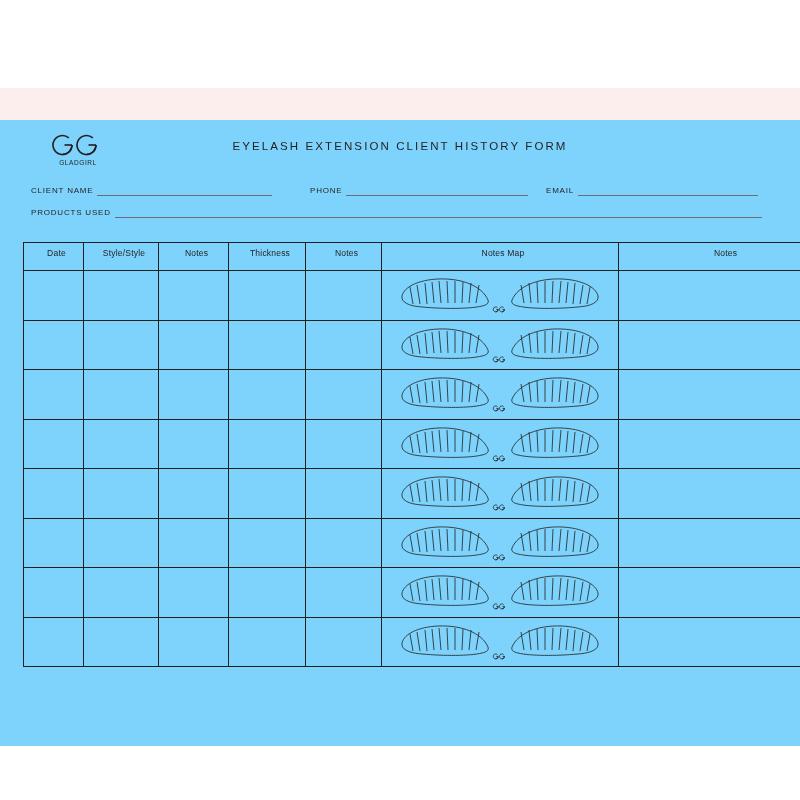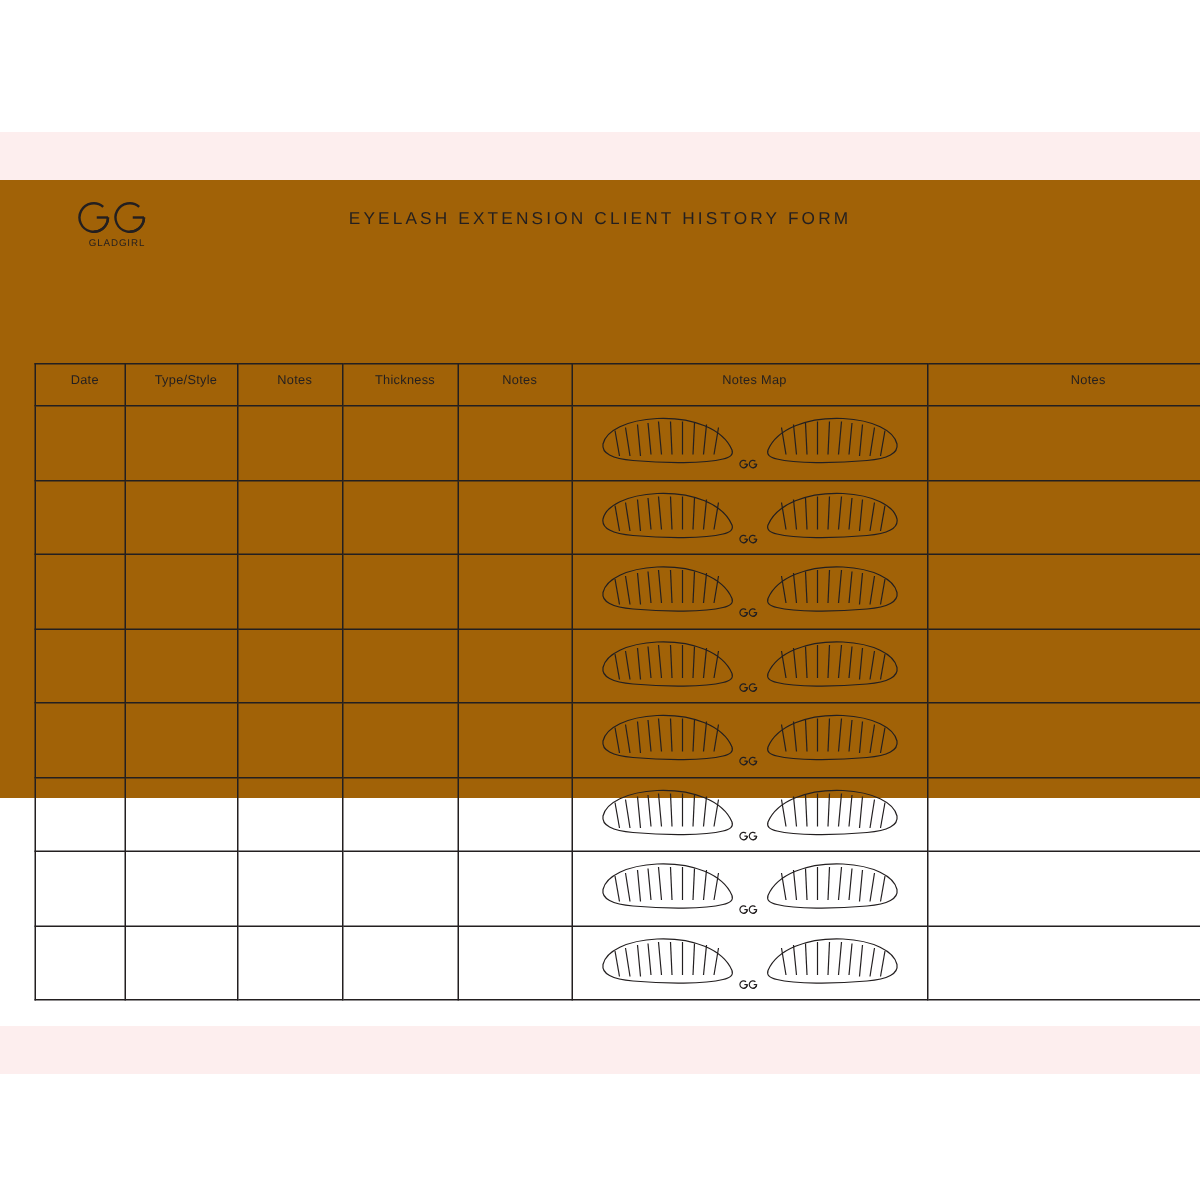--- a/index.html
+++ b/index.html
@@ -28,22 +28,22 @@
     width: 800px;
     background: #fdeeee;
   }
   .band-top { top: 88px; height: 32px; }
   .band-bottom { top: 684px; height: 32px; }
 
   .sheet {
     position: absolute;
     left: 0; top: 120px;
     width: 800px;
-    height: 412px;
-    background: #a16207;
+    height: 626px;
+    background: #7dd3fc;
   }
 
   
   .header {
     position: absolute;
     left: 0; top: 0;
     width: 800px;
     height: 62px;
   }
   .logo {
@@ -179,27 +179,49 @@
             <path d="M44 13 h-7.5"></path>
             <path d="M44 13 a9.5 9.5 0 0 1 -9.5 9.5"></path>
           </g>
         </svg>
         <div class="logo-word">GLADGIRL</div>
       </div>
 
       <div class="form-title">EYELASH EXTENSION CLIENT HISTORY FORM</div>
     </div>
 
+    <div class="fields">
+
+      <div class="field f-client">
+        <span class="lbl">CLIENT NAME</span>
+        <span class="rule"></span>
+      </div>
+
+      <div class="field f-phone">
+        <span class="lbl">PHONE</span>
+        <span class="rule"></span>
+      </div>
+
+      <div class="field f-email">
+        <span class="lbl">EMAIL</span>
+        <span class="rule"></span>
+      </div>
+
+      <div class="field f-products">
+        <span class="lbl">PRODUCTS USED</span>
+        <span class="rule"></span>
+      </div>
+    </div>
 
     <div class="table-wrap">
       <table class="grid">
         <thead>
           <tr>
             <th class="col-date">Date</th>
-            <th class="col-type">Type/Style</th>
+            <th class="col-type">Style/Style</th>
             <th class="col-curl">Notes</th>
             <th class="col-thick">Thickness</th>
             <th class="col-length">Notes</th>
             <th class="col-map">Notes Map</th>
             <th class="col-notes">Notes</th>
           </tr>
         </thead>
         <tbody id="grid-body">
             <tr>
     <td class="col-date"></td>

